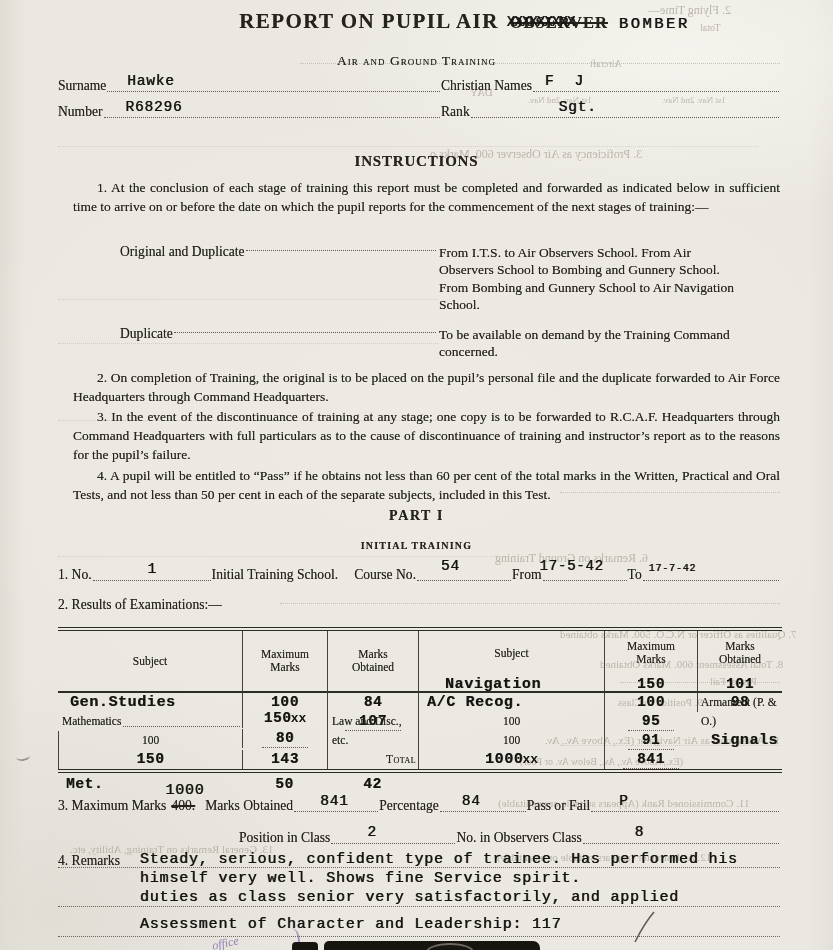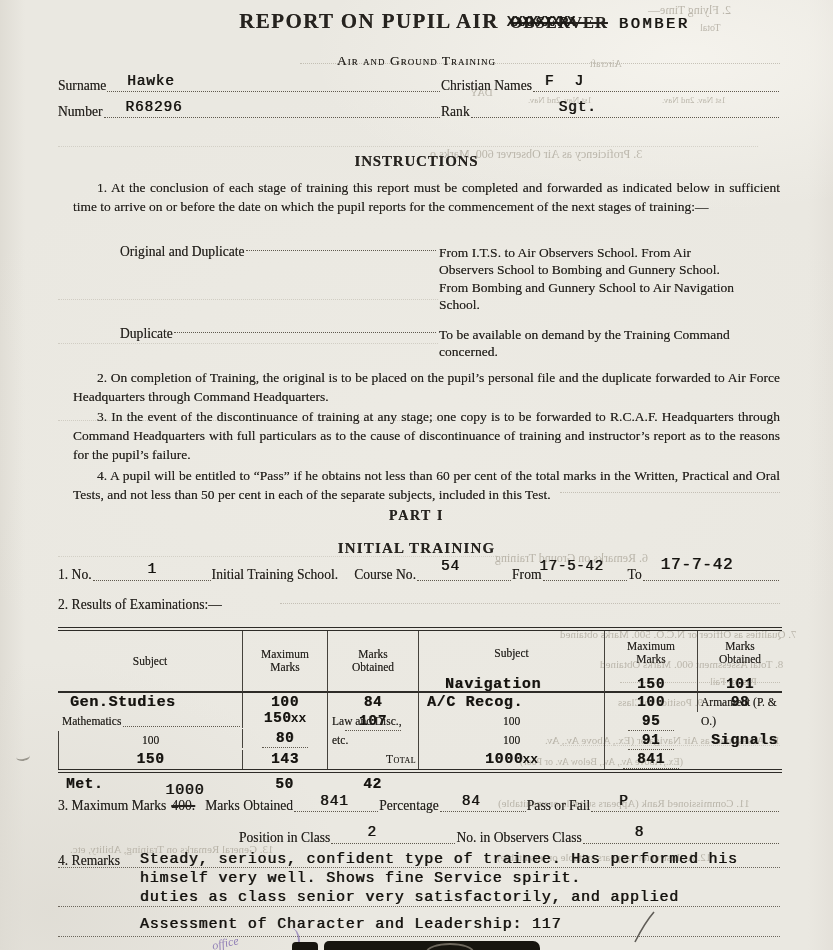--- a/index.html
+++ b/index.html
@@ -174,39 +174,39 @@
       <span class="leader"></span>
     </div>
     <div class="sr" style="max-width:300px">To be available on demand by the Training Command concerned.</div>
   </div>
 
   <div class="para pr" style="top:368px">2. On completion of Training, the original is to be placed on the pupil’s personal file and the duplicate forwarded to Air Force Headquarters through Command Headquarters.</div>
   <div class="para pr" style="top:407px">3. In the event of the discontinuance of training at any stage; one copy is to be forwarded to R.C.A.F. Headquarters through Command Headquarters with full particulars as to the cause of discontinuance of training and instructor’s report as to the reasons for the pupil’s failure.</div>
   <div class="para pr" style="top:466px">4. A pupil will be entitled to “Pass” if he obtains not less than 60 per cent of the total marks in the Written, Practical and Oral Tests, and not less than 50 per cent in each of the separate subjects, included in this Test.</div>
 
   <div class="h-center pr" style="top:508px;font-size:14px;letter-spacing:1.6px;font-weight:600">PART I</div>
-  <div class="h-center pr" style="top:540px;font-size:15px;letter-spacing:1.2px">INITIAL TRAINING</div>
+  <div class="h-center pr" style="top:540px;font-size:10px;letter-spacing:1.2px">INITIAL TRAINING</div>
 
   <div class="abs fld" style="top:567px;left:58px;right:53px">
     <span class="lbl pr">1. No.</span>
     <span class="leader fix" style="width:118px">
       <span class="tval tw" style="left:55px;bottom:3px">1</span>
     </span>
     <span class="lbl pr">Initial Training School.</span>
     <span class="lbl pr" style="margin-left:16px">Course No.</span>
     <span class="leader fix" style="width:94px">
       <span class="tval tw" style="left:24px;bottom:6px">54</span>
     </span>
     <span class="lbl pr">From</span>
     <span class="leader fix" style="width:84px">
       <span class="tval tw" style="left:-3px;bottom:6px;font-size:14px">17-5-42</span>
     </span>
     <span class="lbl pr">To</span>
     <span class="leader">
-      <span class="tval tw" style="left:18px;bottom:6px;font-size:16px">17-7-42</span>
+      <span class="tval tw" style="left:6px;bottom:6px;font-size:10px">17-7-42</span>
     </span>
   </div>
 
   <div class="abs pr" style="top:597px;left:58px;font-size:13.6px">2. Results of Examinations:—</div>
 
   <div class="etable">
 
     <div class="hc pr">Subject</div>
     <div class="hc pr bl">Maximum
 Marks</div>

